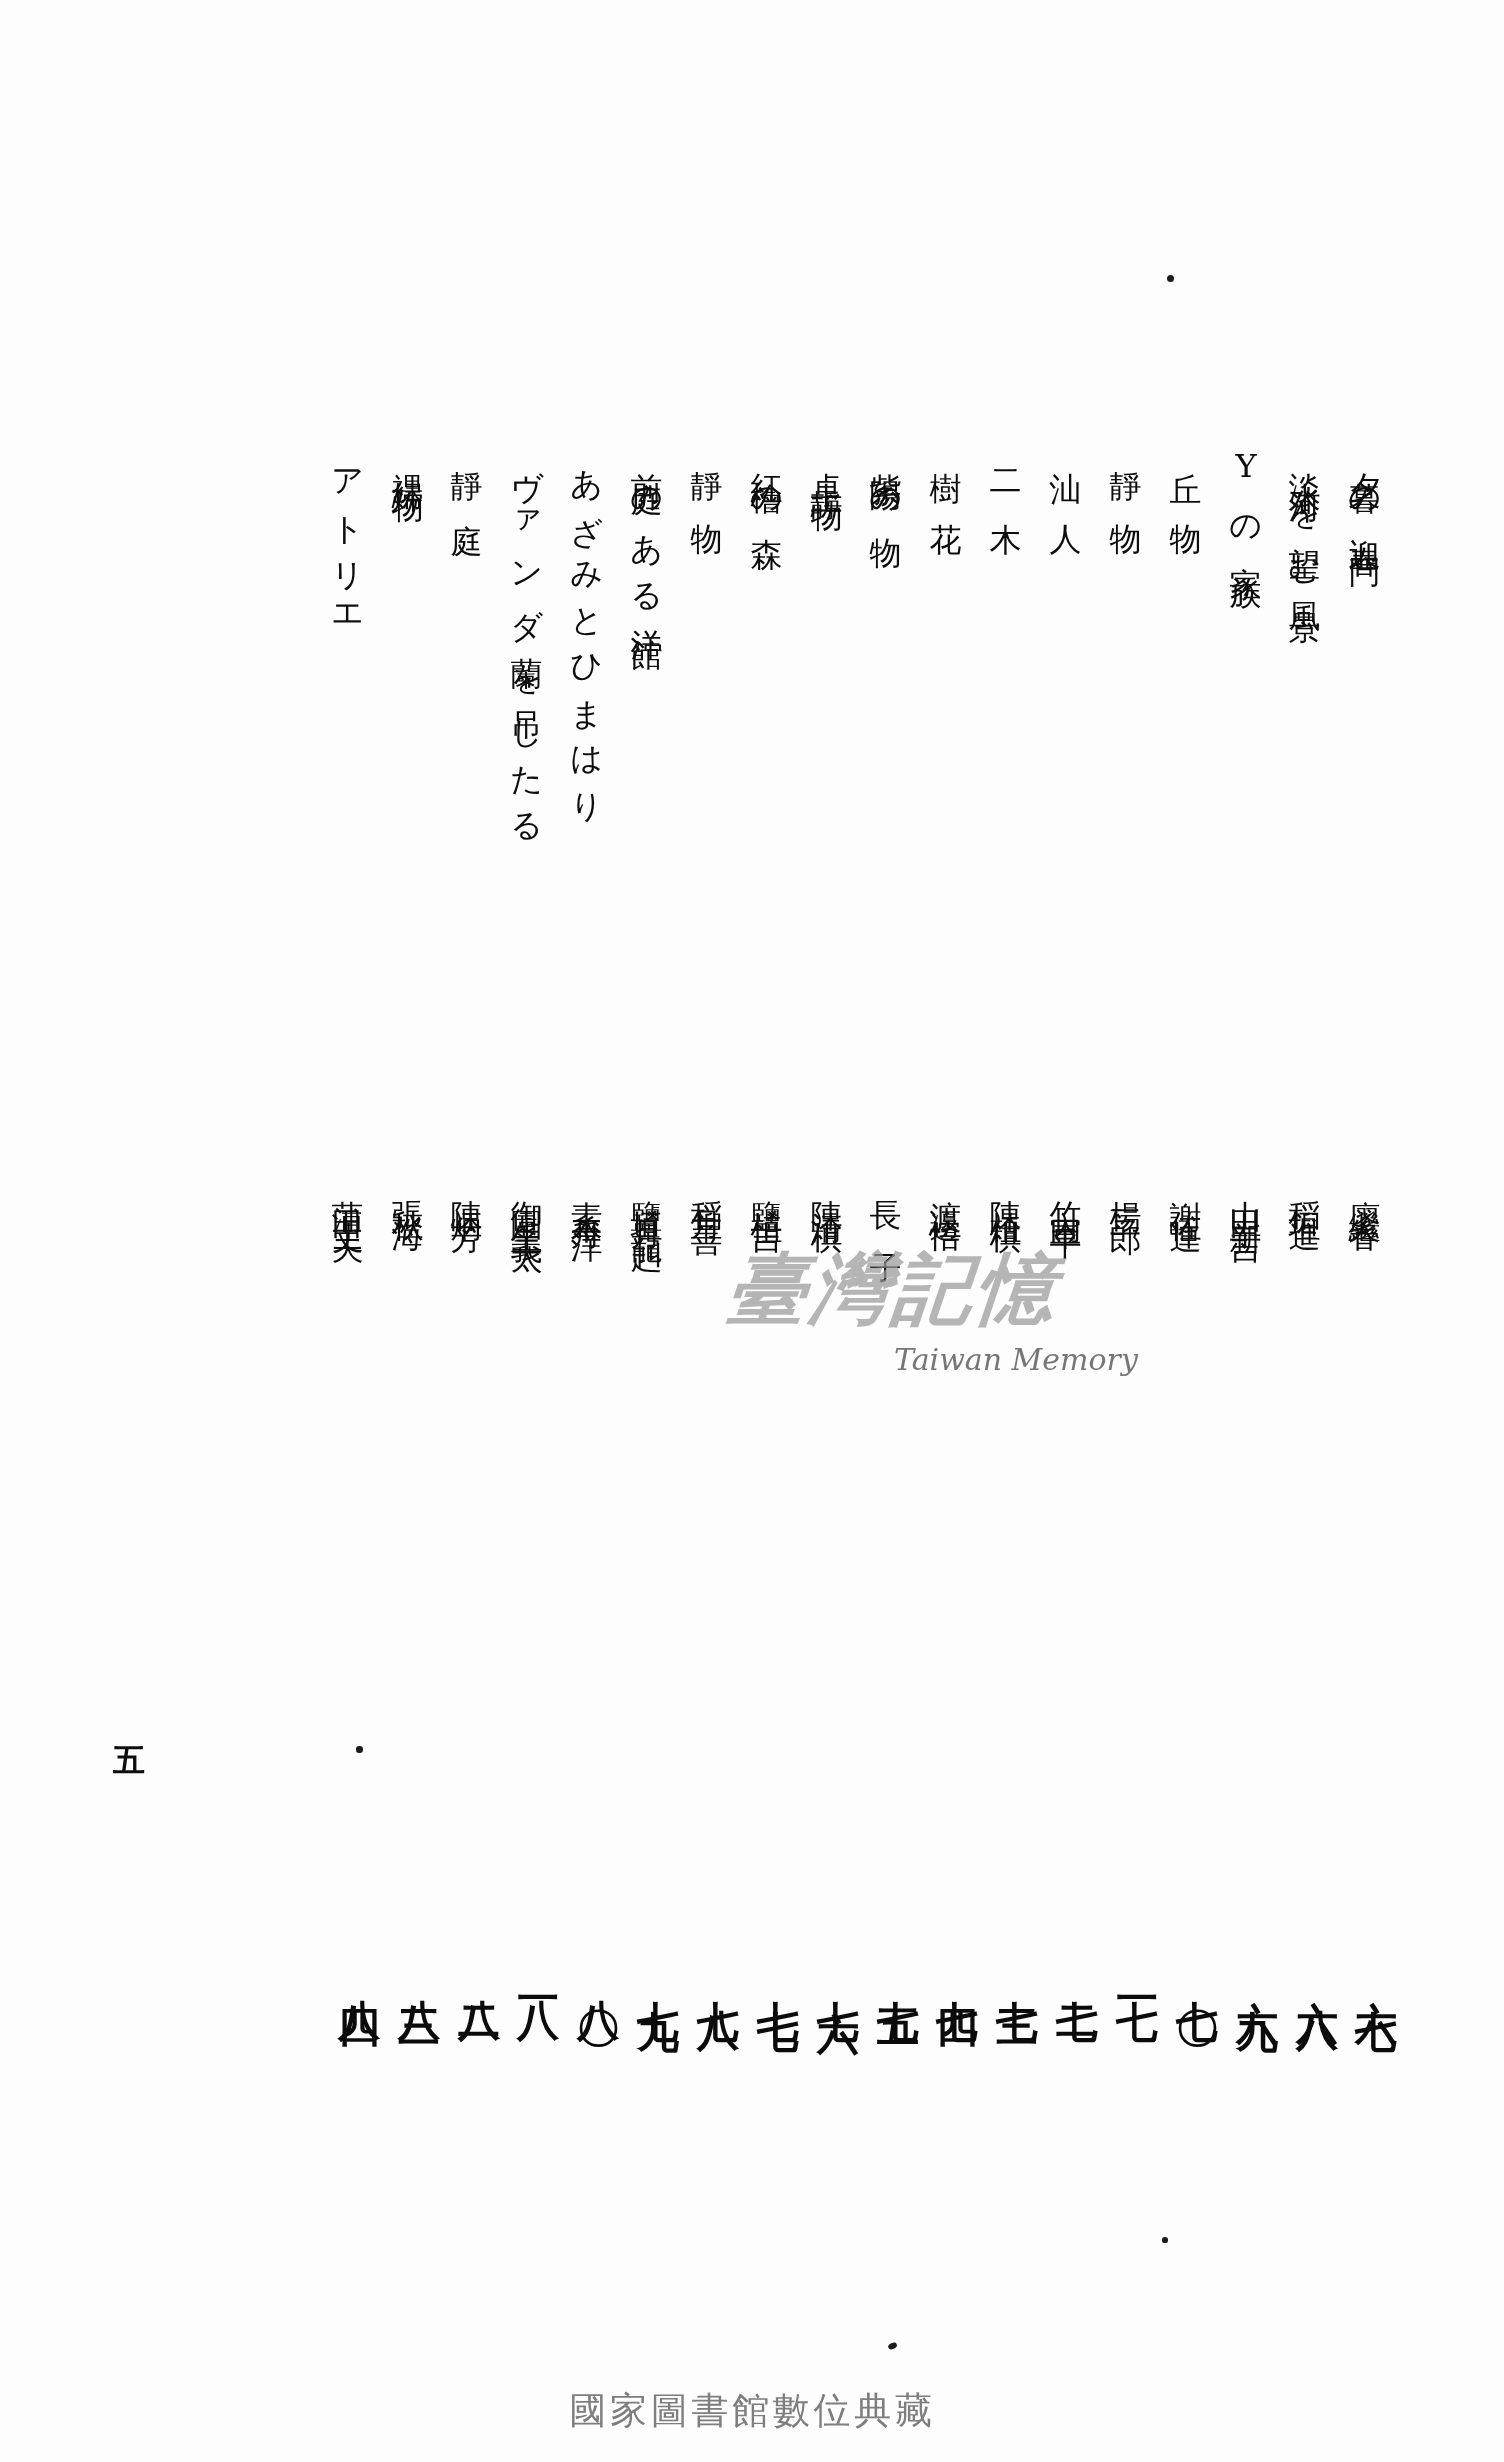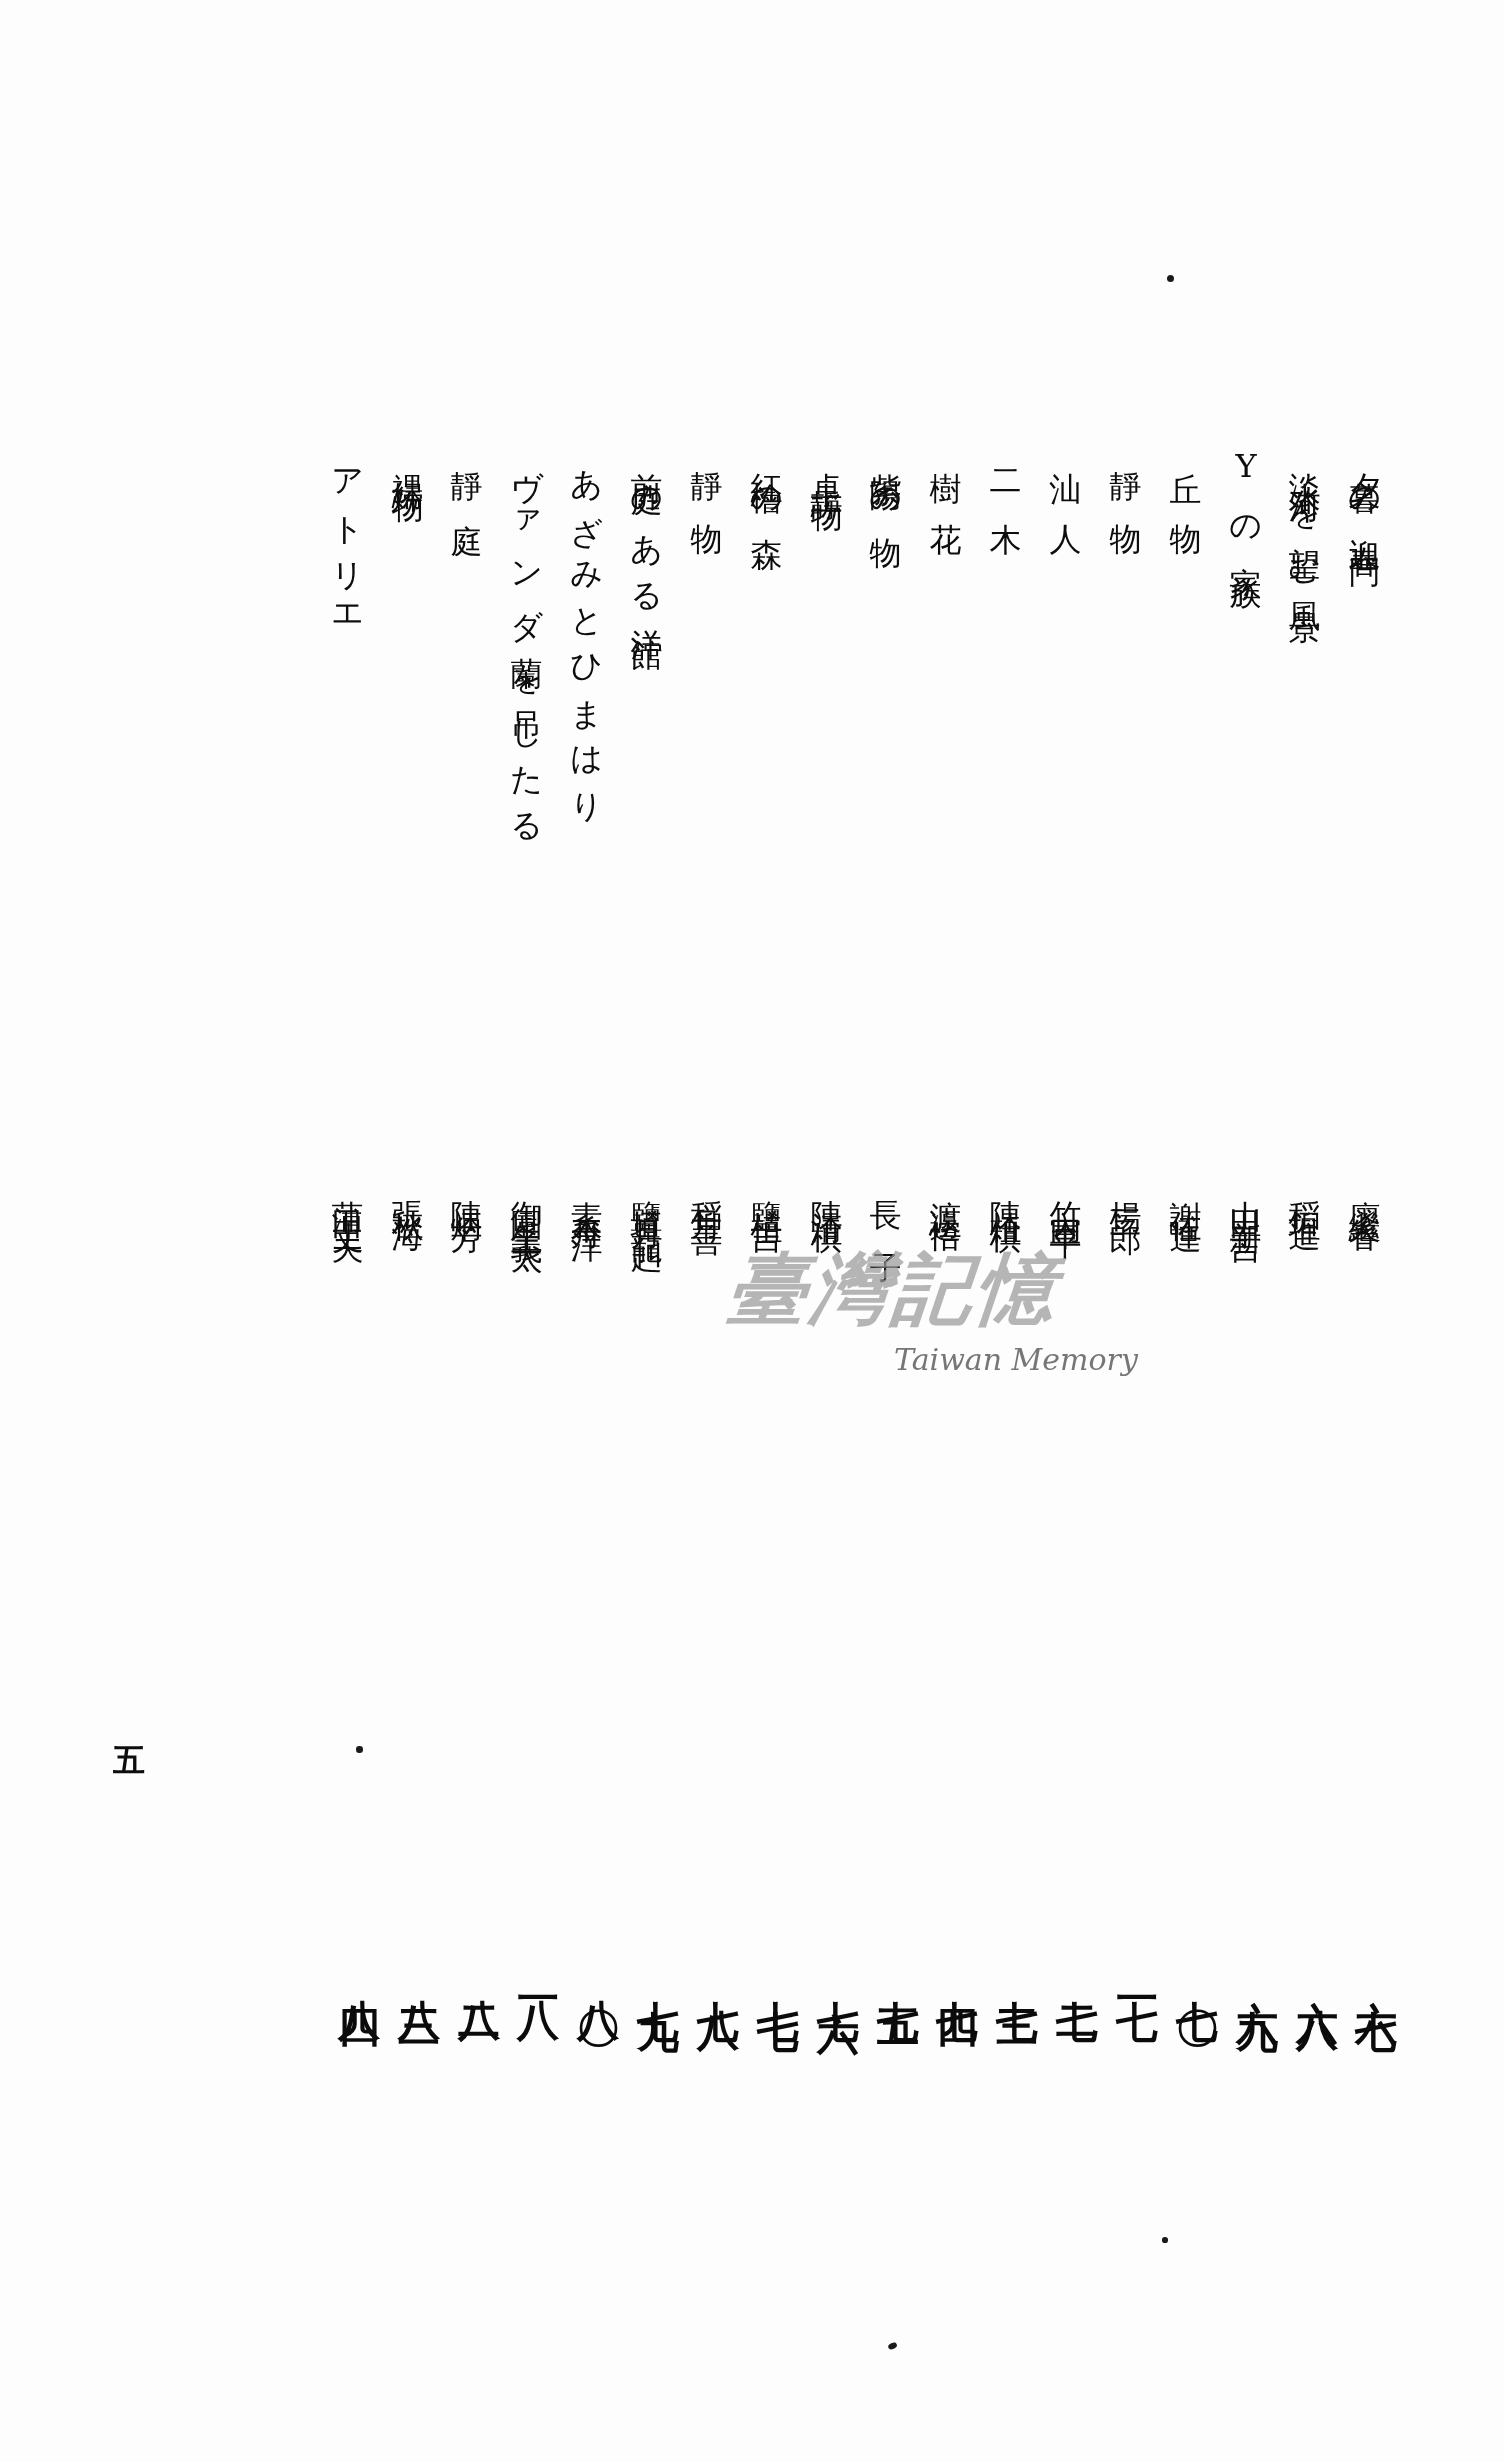--- a/index.html
+++ b/index.html
@@ -220,15 +220,16 @@
 
   </div>
 
   <div class="folio">五</div>
 
   <div class="watermark">
     <div class="wm-cjk">臺灣記憶</div>
     <div class="wm-latin">Taiwan Memory</div>
   </div>
 
+  <div class="footer-stamp">國家圖書館數位典藏</div>
 
 </div>
 
 
 </body></html>

